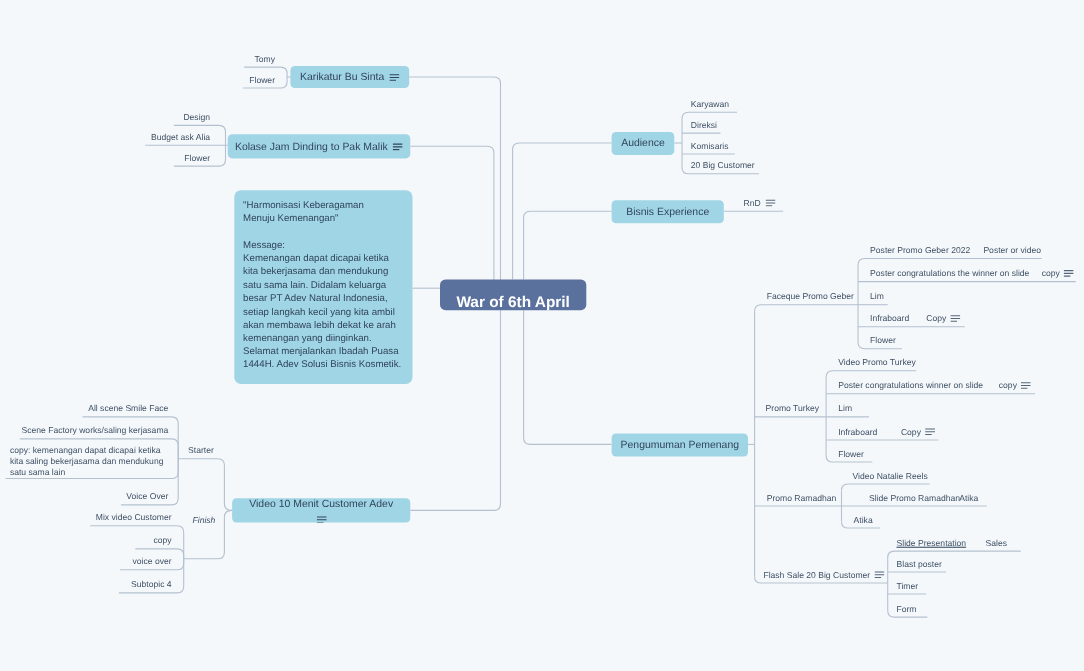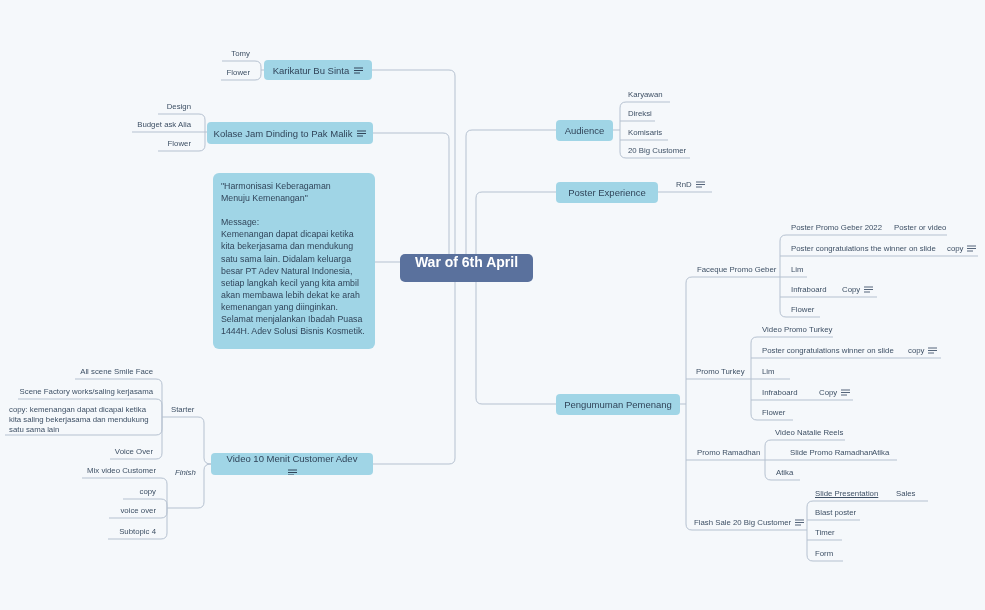--- a/index.html
+++ b/index.html
@@ -10,21 +10,21 @@
   html,body{width:985px;height:610px;}
   body{font-family:"Liberation Sans","DejaVu Sans",sans-serif;background:var(--background);}
   #canvas{position:relative;width:985px;height:610px;overflow:hidden;background:var(--background);}
   #wires{position:absolute;left:0;top:0;}
   #wires path{stroke:var(--line);stroke-width:1;fill:none;}
   .leaf{position:absolute;font-size:7.8px;line-height:10px;white-space:nowrap;color:var(--leaf-text);}
   .leaf.wrap{white-space:normal;}
   .topic{position:absolute;display:flex;align-items:center;justify-content:center;gap:5px;
          background:var(--topic-fill);color:var(--topic-text);font-size:9.5px;
          border-radius:4px;cursor:default;}
-  .central{position:absolute;display:flex;align-items:flex-start;justify-content:center;
+  .central{position:absolute;display:flex;align-items:flex-end;justify-content:center;
          background:var(--central-fill);color:var(--central-text);font-size:14px;font-weight:bold;
          border-radius:5px;}
   .note{position:absolute;background:var(--topic-fill);color:var(--topic-text);
         border-radius:6px;font-size:8.8px;line-height:12.1px;padding:7px 8px;
         white-space:pre-line;}
   .nicon{display:inline-block;vertical-align:-1px;color:inherit;}
   .leaf .nicon{margin-left:4px;color:#55657a;}
 </style>
 </head>
 <body>
@@ -138,21 +138,21 @@
 
   <div class="topic" style="left:556px;top:120px;width:57px;height:21px;">
     <span>Audience</span>
   </div>
   <div class="leaf" style="left:628px;top:90px;">Karyawan</div>
   <div class="leaf" style="left:628px;top:109px;">Direksi</div>
   <div class="leaf" style="left:628px;top:128px;">Komisaris</div>
   <div class="leaf" style="left:628px;top:146px;">20 Big Customer</div>
 
   <div class="topic" style="left:556px;top:182px;width:102px;height:21px;">
-    <span>Poster Experience</span>
+    <span>Bisnis Experience</span>
   </div>
   <div class="leaf" style="left:676px;top:180px;">
     <span>RnD</span><svg class="nicon" width="9" height="7">
         <path d="M0 1 H9 M0 3.5 H9 M0 6 H6" stroke="currentColor" stroke-width="1" fill="none"></path>
       </svg>
   </div>
 
   <div class="topic" style="left:556px;top:394px;width:124px;height:21px;">
     <span>Pengumuman Pemenang</span>
   </div>

